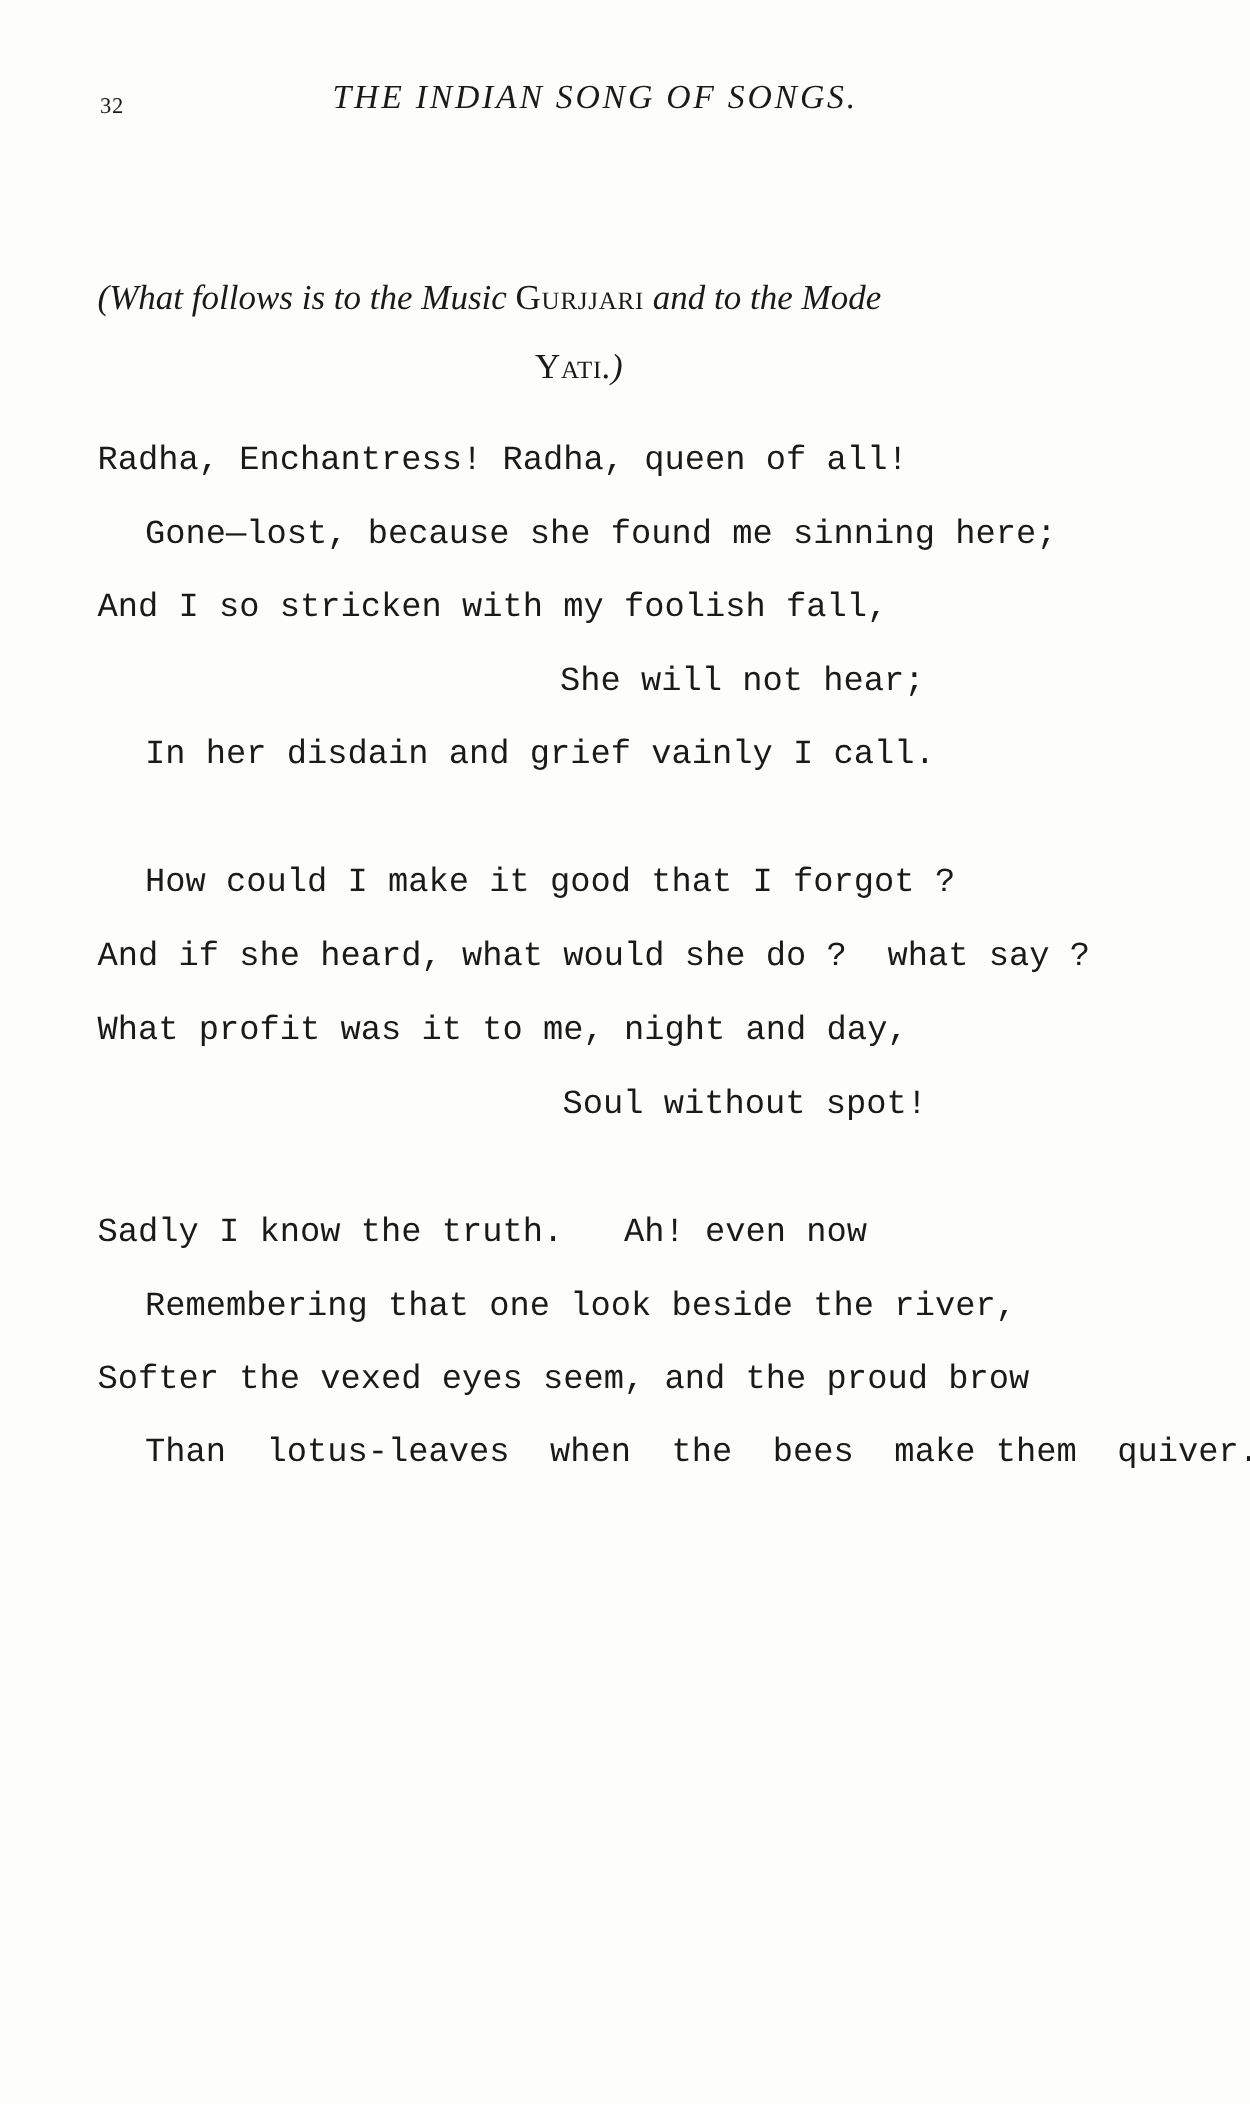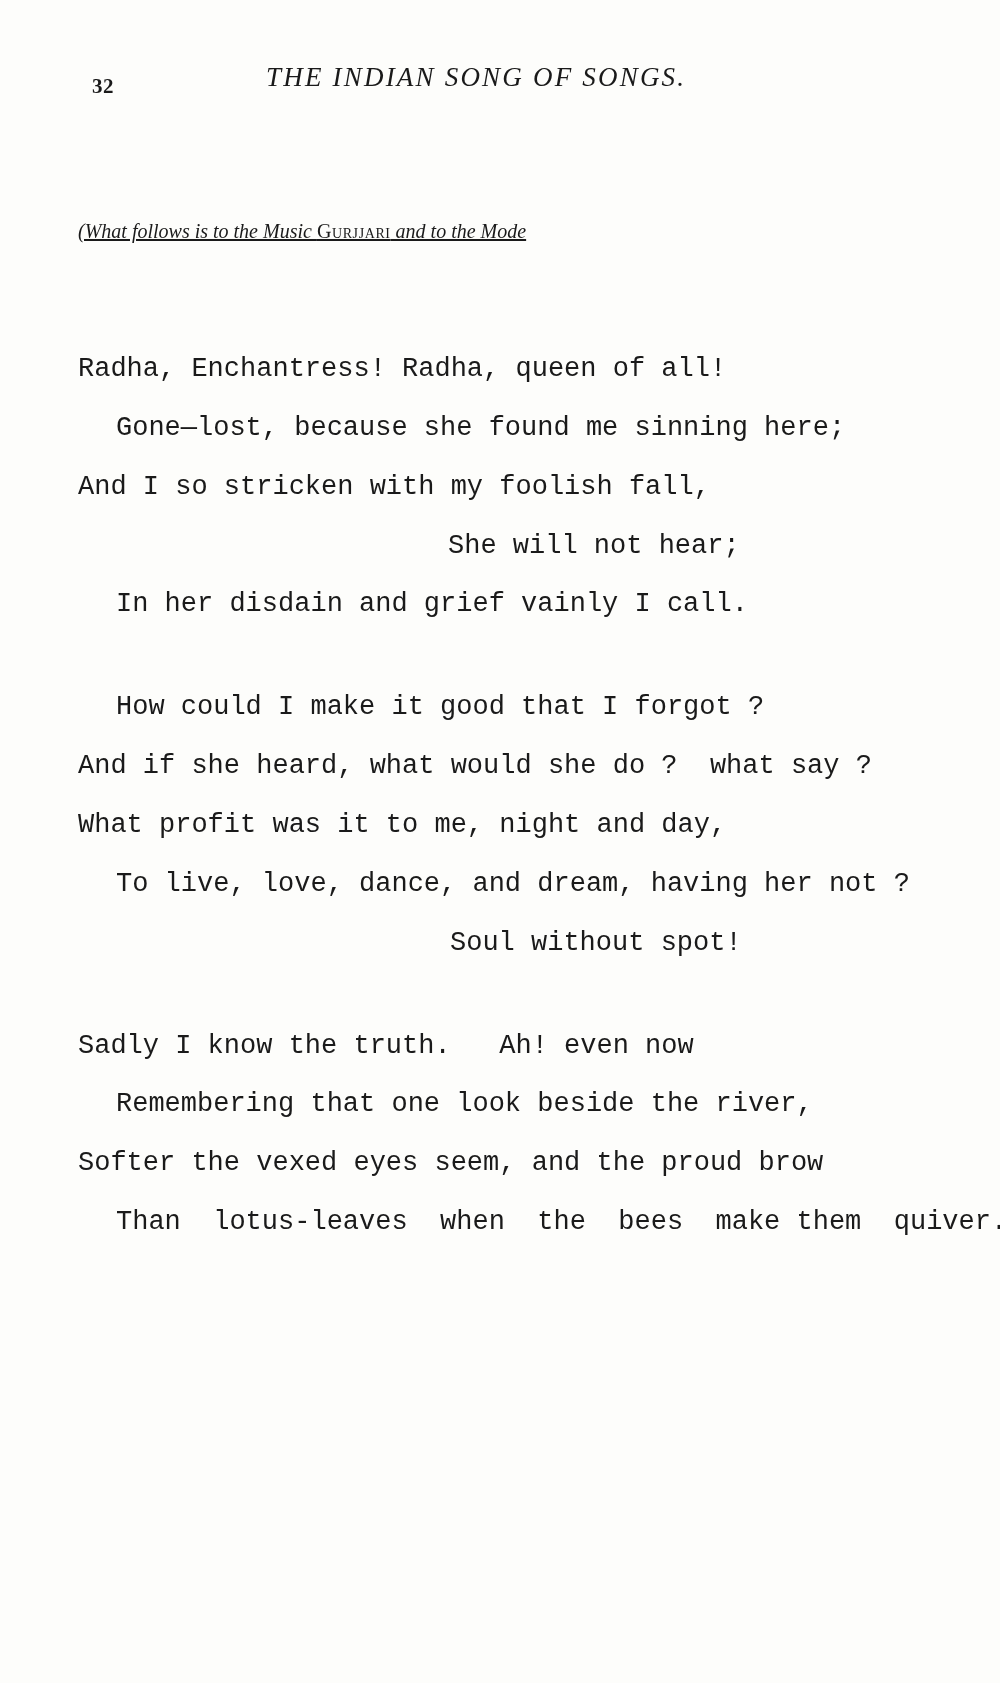--- a/index.html
+++ b/index.html
@@ -25,49 +25,47 @@
   
   .running-head {
     position: absolute;
     top: 62px;
     left: 80px;
     right: 80px;
     height: 46px;
   }
   .folio {
     position: absolute;
-    left: 12px;
+    left: 0;
     top: 12px;
-    font-size: 21px;
+    font-size: 18px;
     font-family: "Liberation Serif", serif;
     letter-spacing: 0.5px;
-    font-weight: bold;
   }
   .head-title {
     position: absolute;
     left: 150px;
     top: 0;
     font-style: italic;
     font-size: 27px;
     letter-spacing: 2.2px;
     white-space: nowrap;
     margin-left: 36px;
   }
 
   
   .stage-direction {
     position: absolute;
     top: 212px;
     left: 78px;
     width: 800px;
     font-style: italic;
-    font-size: 20px;
+    font-size: 28px;
     line-height: 1.95;
     text-align: left;
-    text-decoration: underline;
   }
   .stage-direction .smallcaps {
     font-style: normal;
     font-variant: small-caps;
     letter-spacing: 0.6px;
   }
   .stage-direction .line2 {
     display: block;
     text-align: center;
     margin-left: -30px;
@@ -102,37 +100,37 @@
 
 <div class="page">
 
   <div class="running-head">
     <span class="folio">32</span>
     <span class="head-title">THE INDIAN SONG OF SONGS.</span>
   </div>
 
   <div class="stage-direction">
     <span>(What follows is to the Music </span><span class="smallcaps">Gurjjari</span><span> and to the Mode</span>
+    <span class="line2"><span class="smallcaps">Yati</span><span>.)</span></span>
   </div>
 
   <div class="verse-body">
 
     <div class="stanza">
       <div class="vline indent-0">Radha, Enchantress! Radha, queen of all!</div>
       <div class="vline indent-1">Gone—lost, because she found me sinning here;</div>
       <div class="vline indent-0">And I so stricken with my foolish fall,</div>
       <div class="vline indent-far">She will not hear;</div>
       <div class="vline indent-1">In her disdain and grief vainly I call.</div>
     </div>
 
     <div class="stanza">
       <div class="vline indent-1">How could I make it good that I forgot ?</div>
       <div class="vline indent-0">And if she heard, what would she do ?  what say ?</div>
       <div class="vline indent-0">What profit was it to me, night and day,</div>
-      <div class="vline indent-1">To live, love, dance, and dream, having her not ?</div>
       <div class="vline indent-far2">Soul without spot!</div>
     </div>
 
     <div class="stanza">
       <div class="vline indent-0">Sadly I know the truth.   Ah! even now</div>
       <div class="vline indent-1">Remembering that one look beside the river,</div>
       <div class="vline indent-0">Softer the vexed eyes seem, and the proud brow</div>
       <div class="vline indent-1">Than  lotus-leaves  when  the  bees  make them  quiver.</div>
     </div>
 

